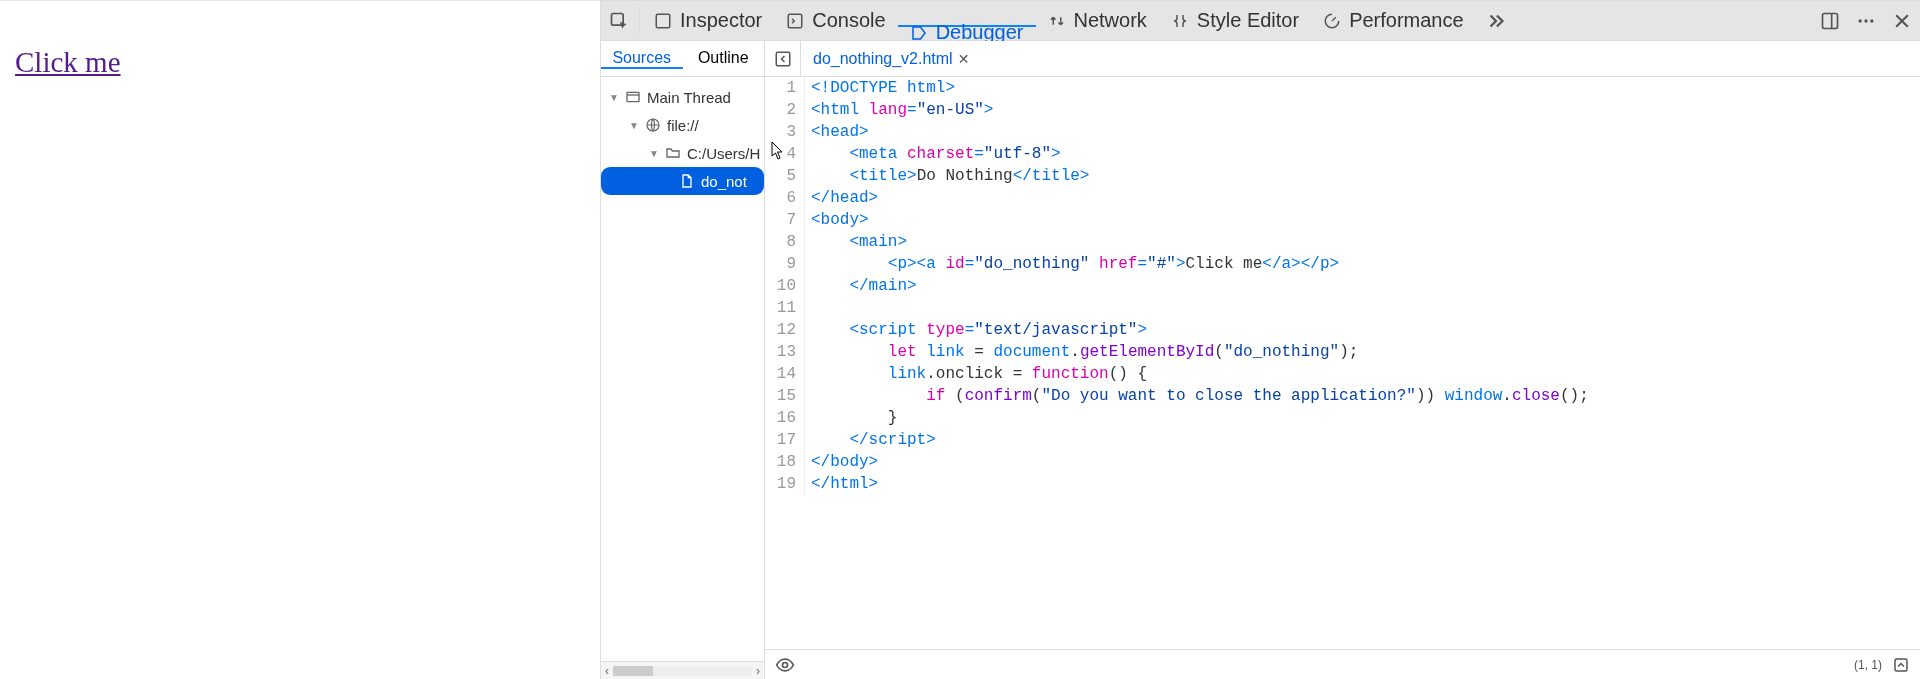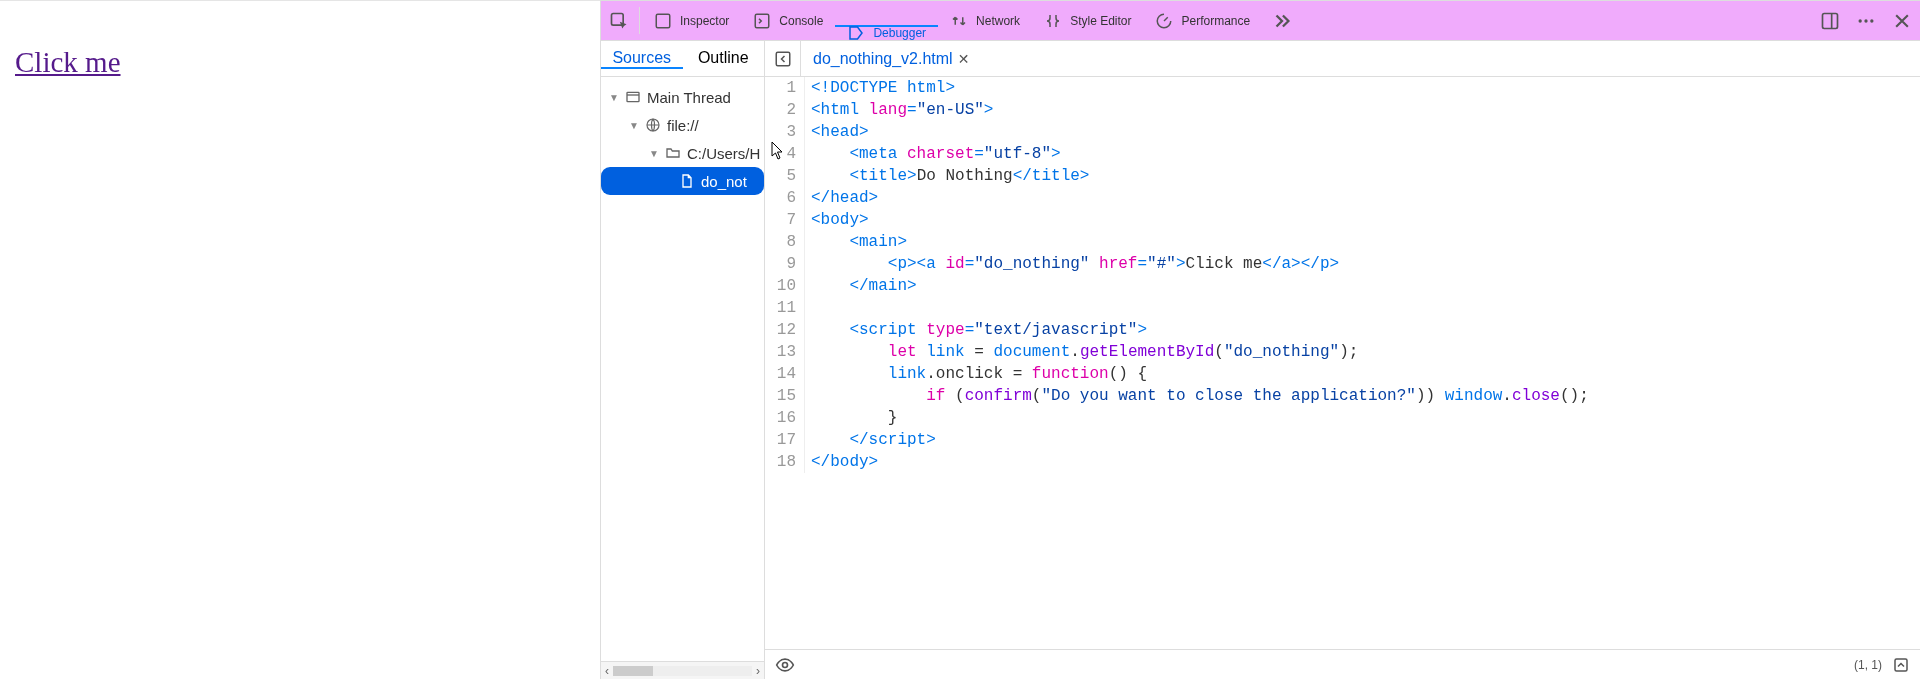--- a/index.html
+++ b/index.html
@@ -8,21 +8,21 @@
   .root { display: flex; height: 679px; }
 
   
   .page-area { width: 600px; height: 679px; background: #fff; position: relative; border-top:1px solid #e5e5e5;}
   .page-link { position: absolute; top: 45px; left: 15px; font-family: "Times New Roman", serif; font-size: 29px; color: #551A8B; text-decoration: underline; cursor: pointer; }
 
   
   .devtools { flex: 1; display: flex; flex-direction: column; background: #fff; border-left: 1px solid #ddd; border-top:1px solid #ddd;}
   
   
-  .dt-toolbar { height: 40px; display: flex; align-items: stretch; border-bottom: 1px solid #ddd; background: #f0abfc; font-size: 12px; color:#333; }
+  .dt-toolbar { height: 40px; display: flex; align-items: stretch; border-bottom: 1px solid #ddd; background: #e5e5e5; font-size: 20px; color:#333; }
   .dt-toolbar .tab { display: flex; align-items: center; padding: 0 12px; cursor: pointer; gap:8px; border-top: 2px solid transparent; border-bottom: 2px solid transparent;}
   .dt-toolbar .tab.active { border-top-color: #0a84ff; color:#0060df;margin-top:24px; }
   .dt-toolbar .tab svg { width:18px; height:18px; }
   .dt-toolbar .iconbtn { display:flex; align-items:center; justify-content:center; width:36px; cursor:pointer; }
   .dt-toolbar .spacer { flex:1; }
   .sep { width:1px; background:#ddd; margin:6px 2px;}
 
   
   .dt-subbar { height: 36px; display:flex; align-items:stretch; border-bottom:1px solid #ddd; background:#fff; font-size:16px;}
   .dt-subbar .subtabs { width:164px; display:flex; border-right:1px solid #ddd;align-items:center;}
@@ -276,20 +276,24 @@
               <div class="code"><span class="tok-text">        }</span></div>
             </div>
             <div class="code-line">
               <div class="gutter">17</div>
               <div class="code"><span class="tok-text">    </span><span class="tok-tag">&lt;/script&gt;</span></div>
             </div>
             <div class="code-line">
               <div class="gutter">18</div>
               <div class="code"><span class="tok-tag">&lt;/body&gt;</span></div>
             </div>
+            <div class="code-line">
+              <div class="gutter">19</div>
+              <div class="code"><span class="tok-tag">&lt;/html&gt;</span></div>
+            </div>
           </div>
         <div class="code-status">
           <span class="eye">
             <svg viewBox="0 0 24 24" width="20" height="20" fill="none" stroke="#555" stroke-width="2">
                 <path d="M2 12s3.5-7 10-7 10 7 10 7-3.5 7-10 7S2 12 2 12z"></path>
                 <circle cx="12" cy="12" r="3"></circle>
               </svg>
           </span>
           <div class="spacer"></div>
           <span>(1, 1)</span>

